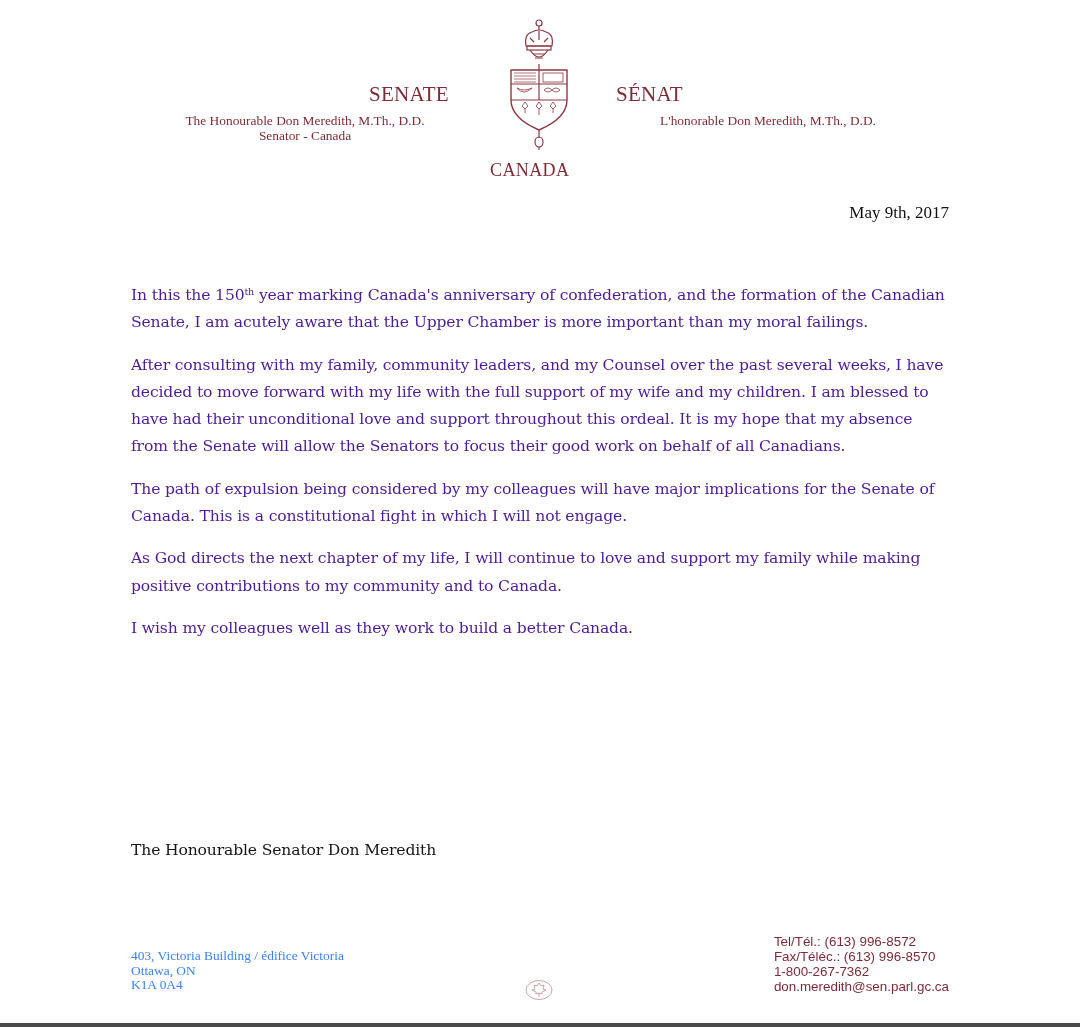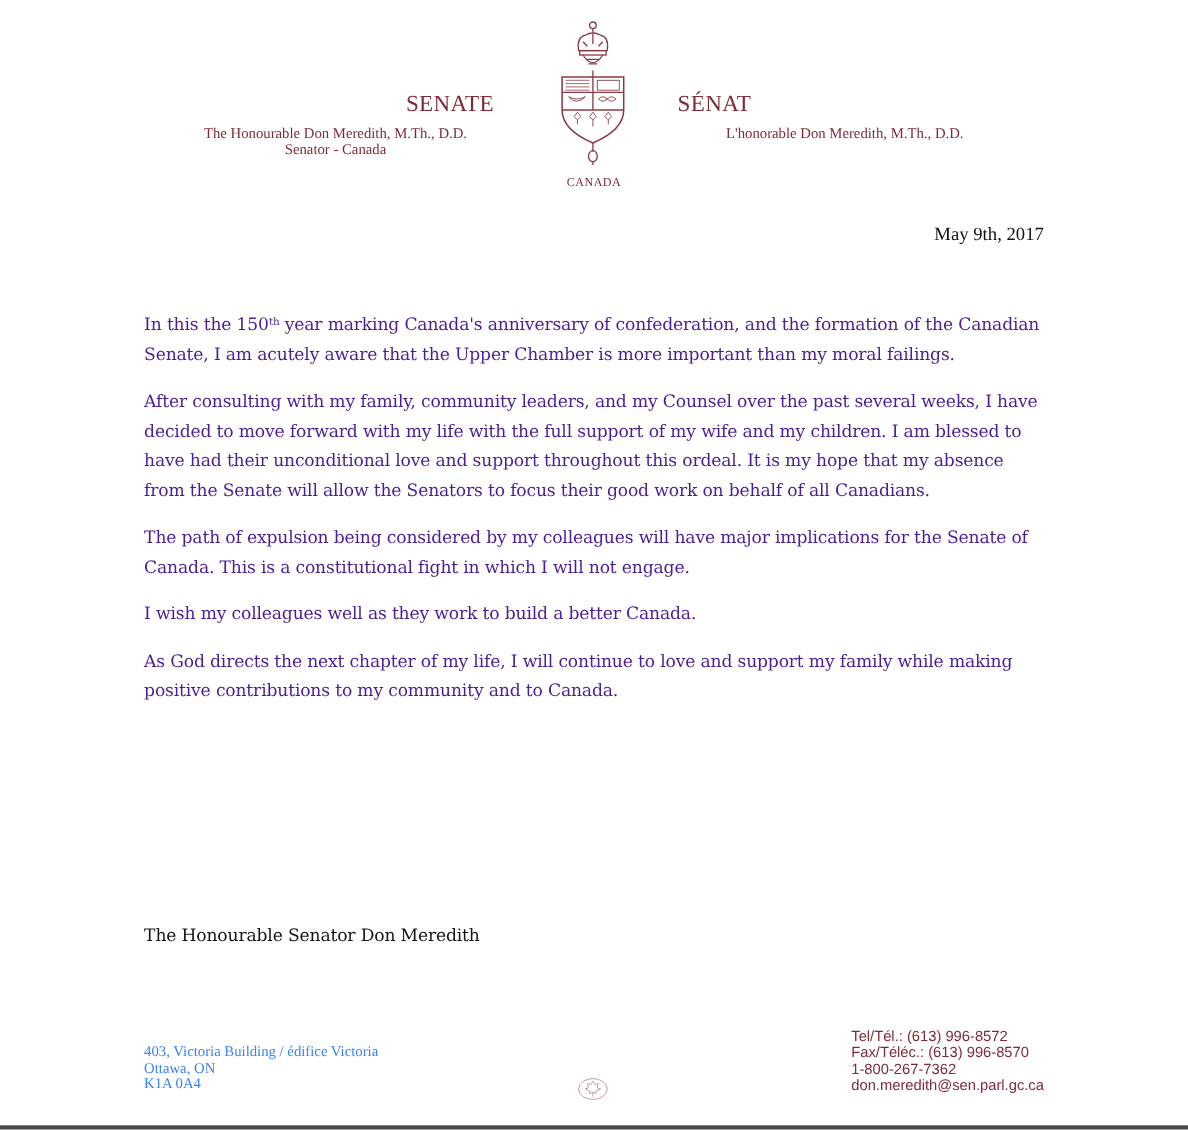--- a/index.html
+++ b/index.html
@@ -7,22 +7,22 @@
          font-family: "DejaVu Serif", "Liberation Serif", serif; color: #111; }
   .hdr-title { position: absolute; top: 82px; font-family: "Liberation Serif", serif;
                font-size: 21px; letter-spacing: 0.3px; color: #7d2c37; }
   .hdr-title.en { left: 369px; }
   .hdr-title.fr { left: 616px; }
   .hdr-sub { position: absolute; top: 113px; font-family: "Liberation Serif", serif;
              font-size: 13.4px; line-height: 15px; color: #7d2c37; text-align: center; }
   .hdr-sub.en { left: 140px; width: 330px; }
   .hdr-sub.fr { left: 608px; width: 320px; }
   .crest { position: absolute; left: 502px; top: 18px; width: 74px; height: 132px; }
-  .country { position: absolute; left: 490px; top: 160px; width: 100px; text-align: center;
-             font-family: "Liberation Serif", serif; font-size: 11px; color: #7d2c37; letter-spacing: 0.4px; }
+  .country { position: absolute; left: 490px; top: 160px; width: 100px; text-align: left;
+             font-family: "Liberation Serif", serif; font-size: 18px; color: #7d2c37; letter-spacing: 0.4px; }
   .date { position: absolute; right: 131px; top: 203px; font-family: "Liberation Serif", serif; font-size: 17px; color: #111; }
   .body-text { position: absolute; left: 131px; top: 282px; width: 820px;
                font-family: "DejaVu Serif", serif; font-size: 15.6px; line-height: 27.3px;
                color: #4c1d95; letter-spacing: -0.15px; }
   .body-text p { margin: 0 0 15px 0; }
   .body-text sup { font-size: 9.5px; vertical-align: 5px; line-height: 0; }
   .signature { position: absolute; left: 131px; top: 841px; font-family: "DejaVu Serif", serif;
                font-size: 15.6px; color: #151515; letter-spacing: -0.15px; }
   .addr { position: absolute; left: 131px; top: 949px; font-family: "Liberation Serif", serif;
           font-size: 13.4px; line-height: 14.5px; color: #3b82f6; }
@@ -78,22 +78,22 @@
 
   <div class="country">CANADA</div>
 </div>
 
 <div class="date">May 9th, 2017</div>
 
 <div class="body-text">
   <p><span>In this the 150</span><sup>th</sup><span> year marking Canada's anniversary of confederation, and the formation of the Canadian Senate, I am acutely aware that the Upper Chamber is more important than my moral failings.</span></p>
   <p>After consulting with my family, community leaders, and my Counsel over the past several weeks, I have decided to move forward with my life with the full support of my wife and my children. I am blessed to have had their unconditional love and support throughout this ordeal. It is my hope that my absence from the Senate will allow the Senators to focus their good work on behalf of all Canadians.</p>
   <p>The path of expulsion being considered by my colleagues will have major implications for the Senate of Canada. This is a constitutional fight in which I will not engage.</p>
+  <p>As God directs the next chapter of my life, I will continue to love and support my family while making positive contributions to my community and to Canada.</p>
   <p>I wish my colleagues well as they work to build a better Canada.</p>
-  <p>As God directs the next chapter of my life, I will continue to love and support my family while making positive contributions to my community and to Canada.</p>
 </div>
 
 <div class="signature">The Honourable Senator Don Meredith</div>
 
 <div class="addr">
   <div>403, Victoria Building / édifice Victoria</div>
   <div>Ottawa, ON</div>
   <div>K1A 0A4</div>
 </div>
 

